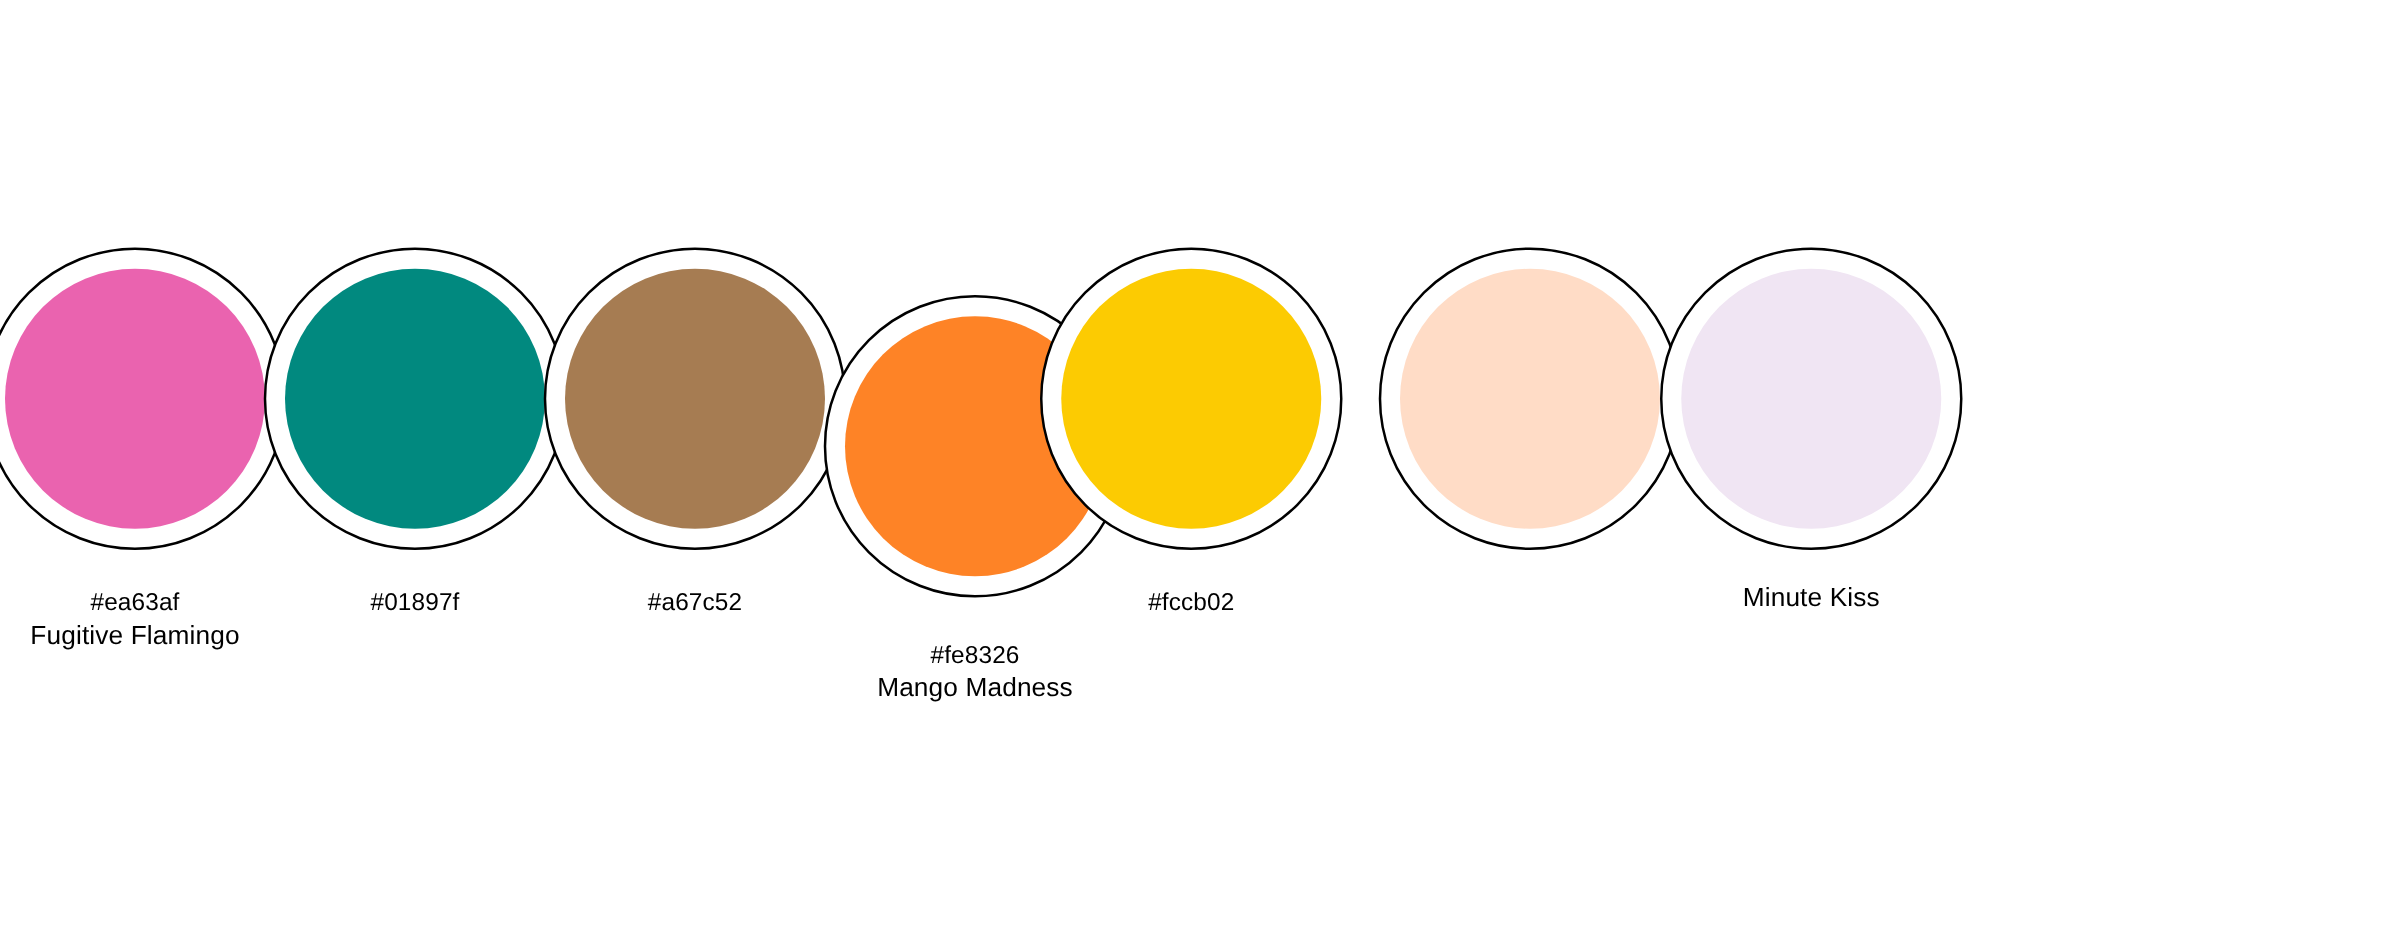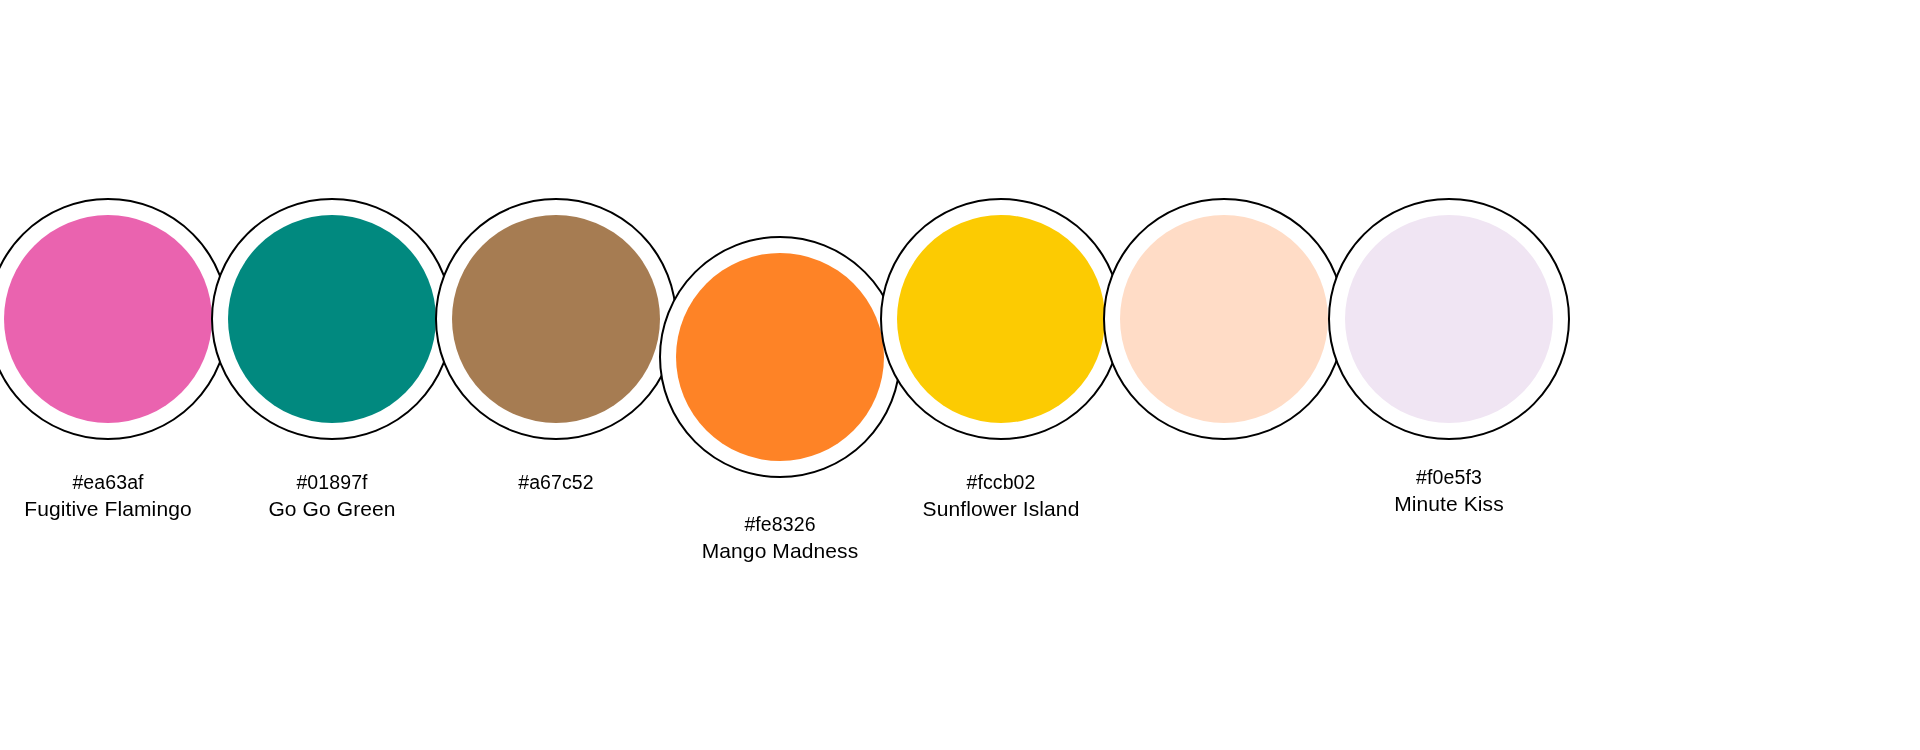--- a/index.html
+++ b/index.html
@@ -92,21 +92,20 @@
       <span class="swatch-name">Fugitive Flamingo</span>
     </div>
   </div>
 
   <div class="swatch-col" style="left:195px;">
     <div class="swatch-ring">
       <div class="swatch-fill" style="background:#01897f;"></div>
     </div>
     <div class="swatch-labels" style="top:470px;">
       <span class="swatch-hex">#01897f</span>
-      <span class="swatch-name">Go Go Green</span>
     </div>
   </div>
 
   <div class="swatch-col" style="left:419px;">
     <div class="swatch-ring">
       <div class="swatch-fill" style="background:#a67c52;"></div>
     </div>
     <div class="swatch-labels" style="top:470px;">
       <span class="swatch-hex">#a67c52</span>
     </div>
@@ -115,39 +114,37 @@
   <div class="swatch-col" style="left:643px;margin-top:38px;">
     <div class="swatch-ring">
       <div class="swatch-fill" style="background:#fe8326;"></div>
     </div>
     <div class="swatch-labels" style="top:474px;">
       <span class="swatch-hex">#fe8326</span>
       <span class="swatch-name">Mango Madness</span>
     </div>
   </div>
 
-  <div class="swatch-col" style="left:864px;">
+  <div class="swatch-col" style="left:816px;">
     <div class="swatch-ring">
       <div class="swatch-fill" style="background:#fccb02;"></div>
     </div>
     <div class="swatch-labels" style="top:470px;">
       <span class="swatch-hex">#fccb02</span>
-      <span class="swatch-name">Sunflower Island</span>
     </div>
   </div>
 
   <div class="swatch-col" style="left:1087px;">
     <div class="swatch-ring">
       <div class="swatch-fill" style="background:#ffdcc6;"></div>
     </div>
   </div>
 
   <div class="swatch-col" style="left:1312px;">
     <div class="swatch-ring">
       <div class="swatch-fill" style="background:#f0e5f3;"></div>
     </div>
     <div class="swatch-labels" style="top:465px;">
-      <span class="swatch-hex">#f0e5f3</span>
       <span class="swatch-name">Minute Kiss</span>
     </div>
   </div>
 
 </div>
 
 </body></html>

